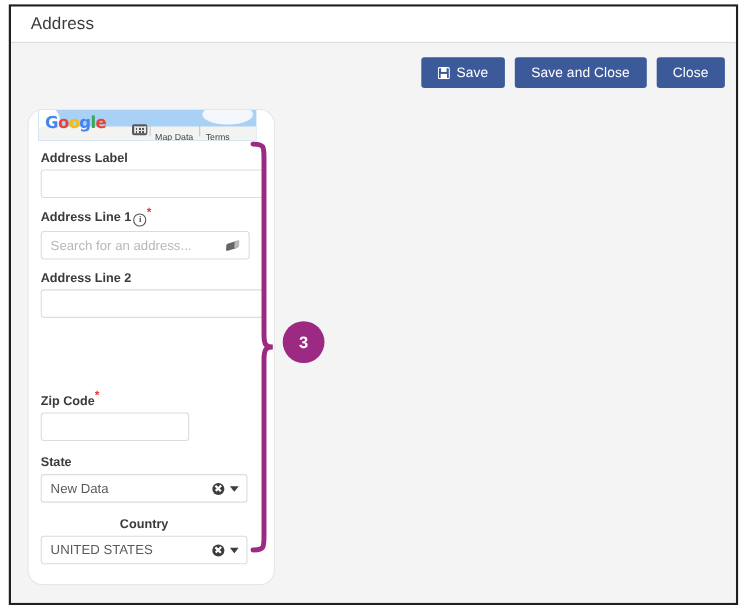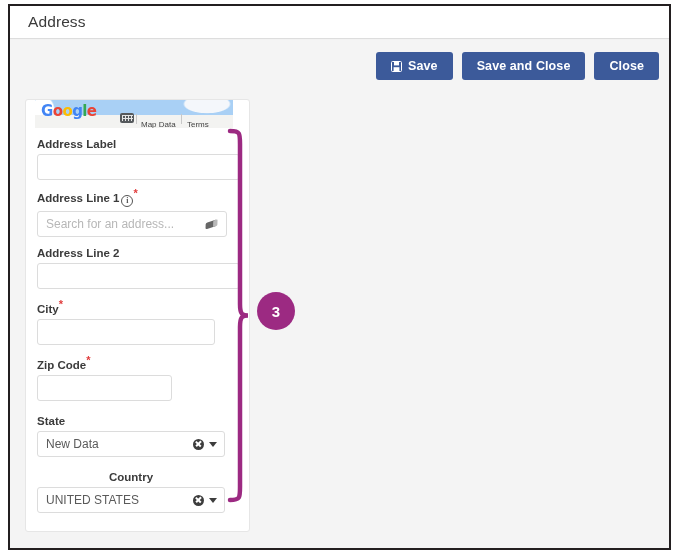--- a/index.html
+++ b/index.html
@@ -66,21 +66,21 @@
     display: flex;
     gap: 9px;
   }
   .btn {
     background: #3c5a9a;
     color: #ffffff;
     border: none;
     border-radius: 3px;
     font-family: "Liberation Sans", sans-serif;
     font-size: 12.5px;
-    font-weight: bold;
+    font-weight: normal;
     height: 28px;
     padding: 0 15px;
     display: inline-flex;
     align-items: center;
     justify-content: center;
     gap: 6px;
     cursor: pointer;
     letter-spacing: .1px;
   }
   .btn .save-glyph {
@@ -92,21 +92,21 @@
 
   
   #form-card {
     position: absolute;
     left: 15px;
     top: 59px;
     width: 225px;
     height: 433px;
     background: #ffffff;
     border: 1px solid #e6e6e6;
-    border-radius: 3px;
+    border-radius: 14px;
     box-sizing: border-box;
   }
 
   
   #map-strip {
     position: absolute;
     left: 9px;
     top: 0px;
     width: 198px;
     height: 28px;
@@ -396,28 +396,20 @@
 
       <div class="field" style="top:147px; width:203px;">
         <span class="field-label">
           <span>Address Line 2</span>
         </span>
         <div class="input-box" style="width:203px;">
           <span class="value-text"></span>
         </div>
       </div>
 
-      <div class="field" style="top:203px; width:180px;">
-        <span class="field-label">
-          <span>City</span><span class="req">*</span>
-        </span>
-        <div class="input-box" style="width:178px;">
-          <span class="value-text"></span>
-        </div>
-      </div>
 
       <div class="field" style="top:259px; width:136px;">
         <span class="field-label">
           <span>Zip Code</span><span class="req">*</span>
         </span>
         <div class="input-box" style="width:135px;">
           <span class="value-text"></span>
         </div>
       </div>
 

